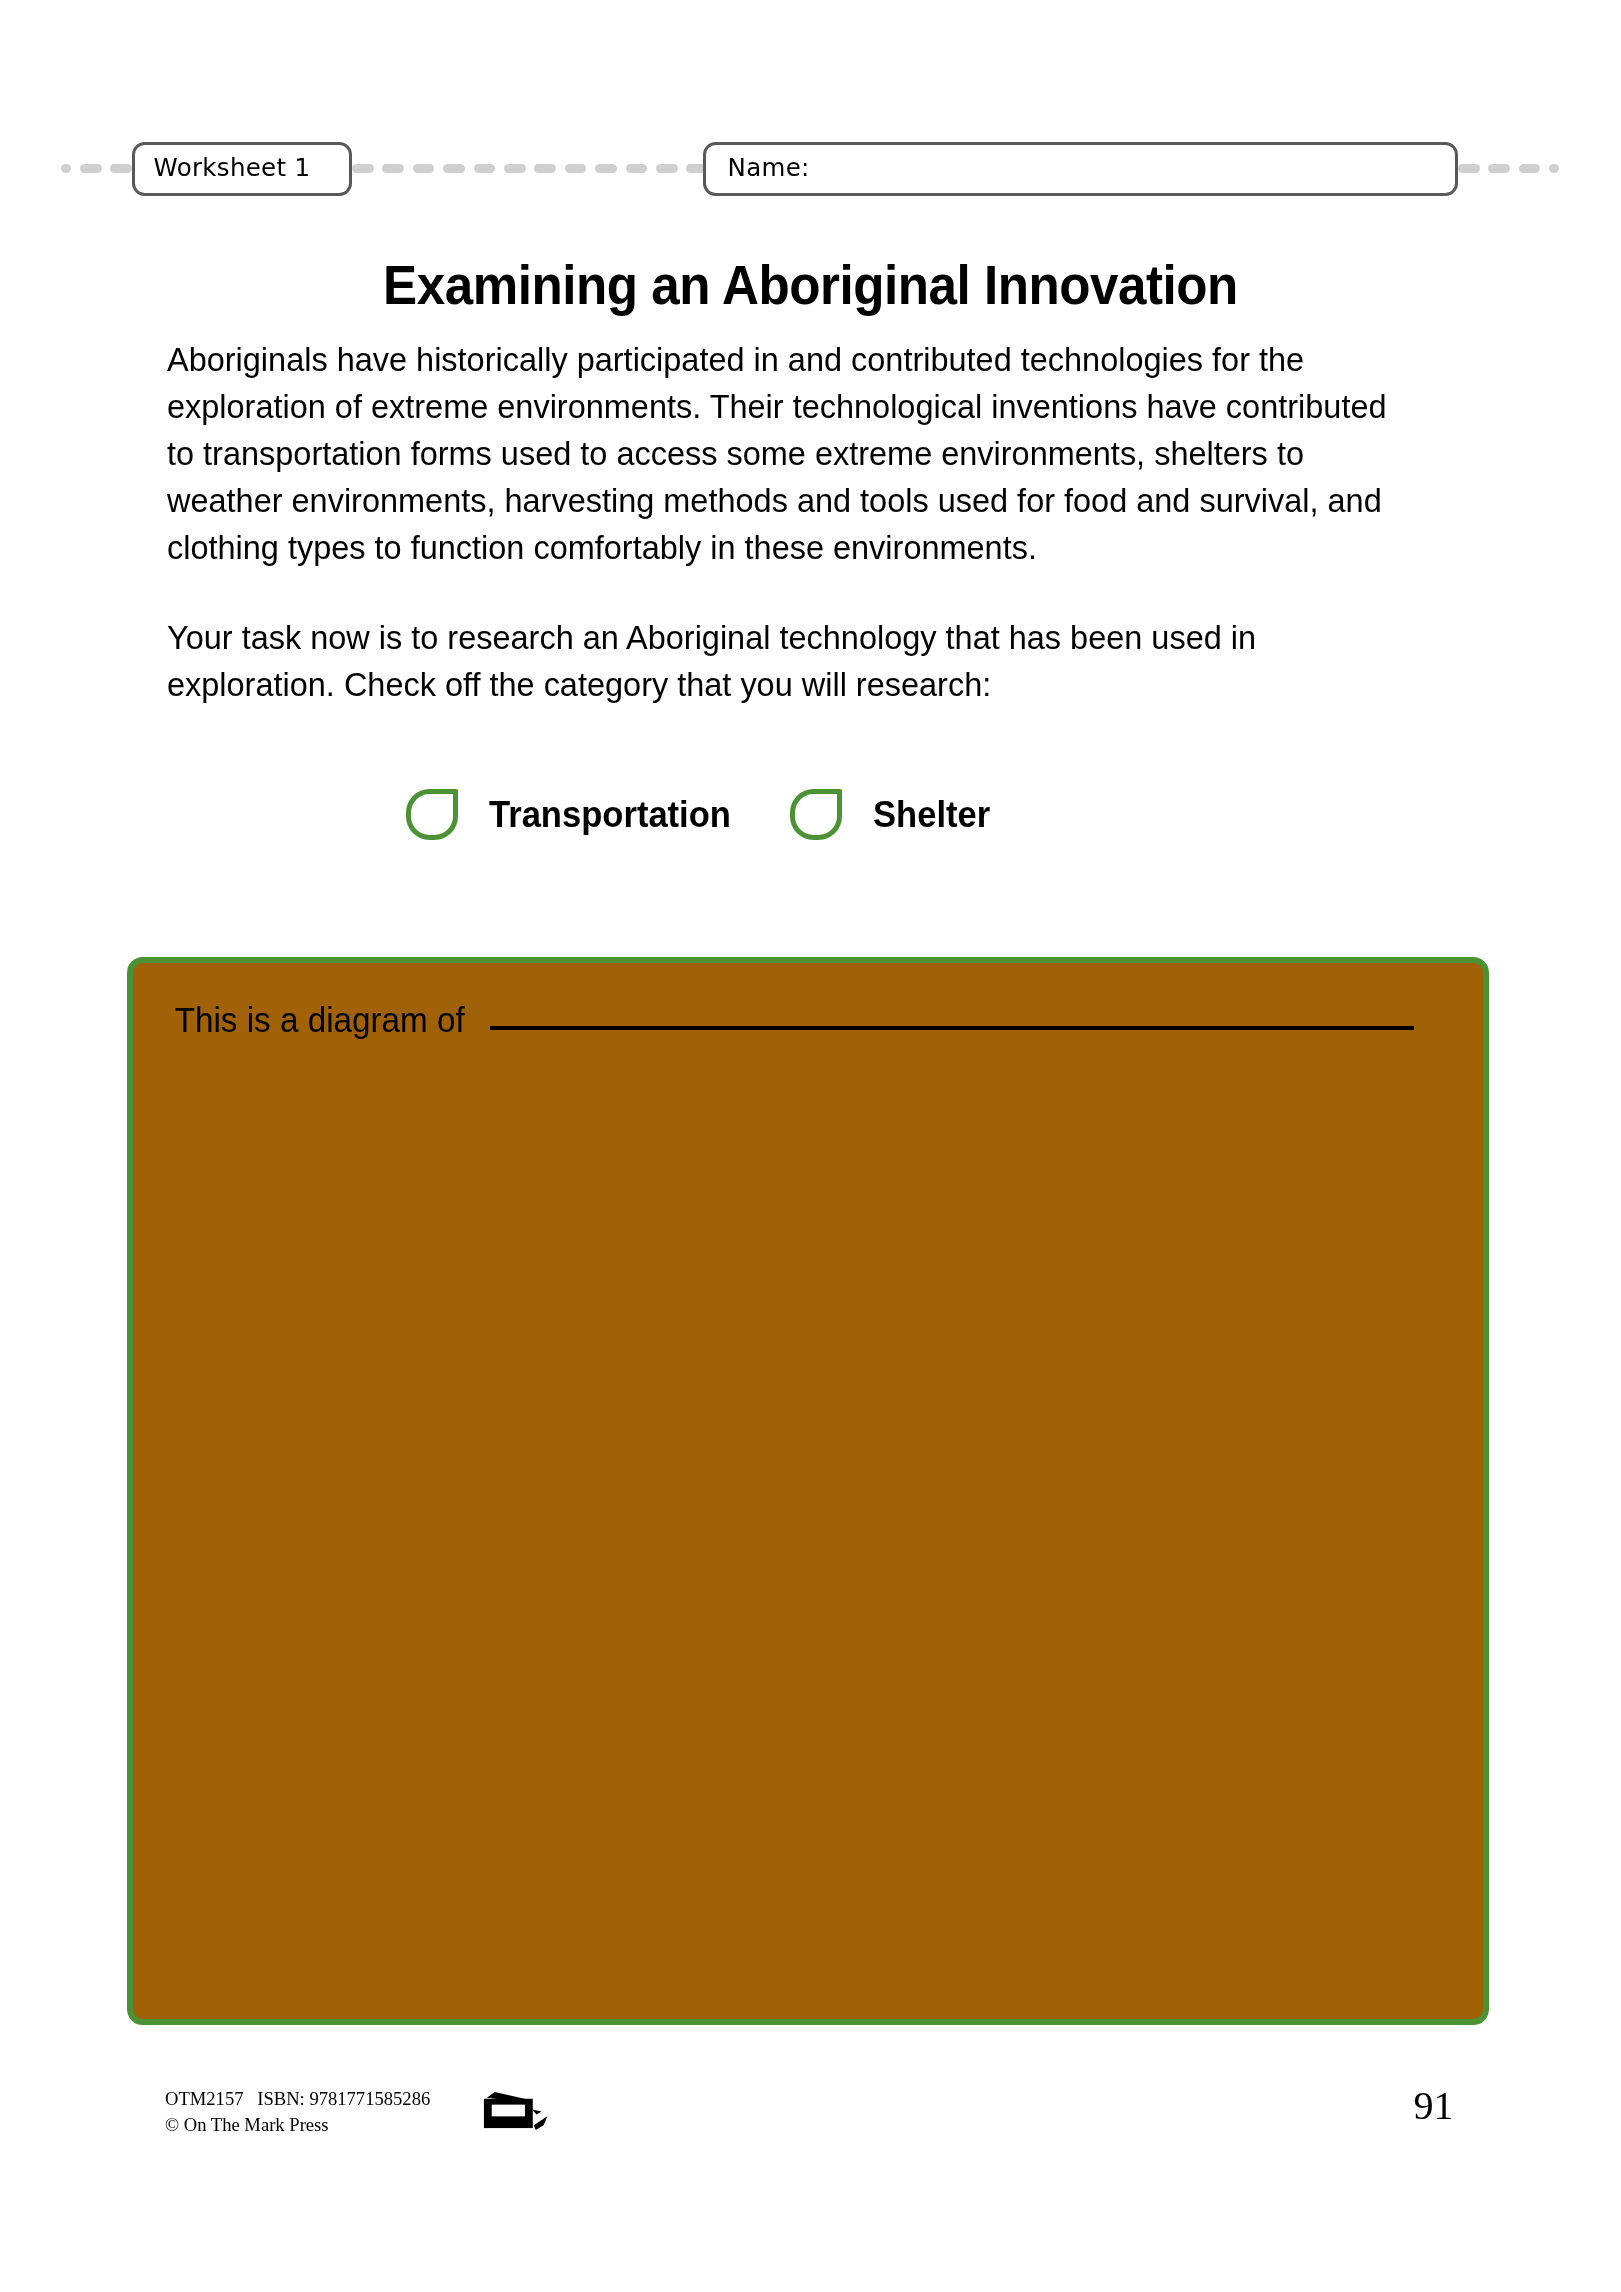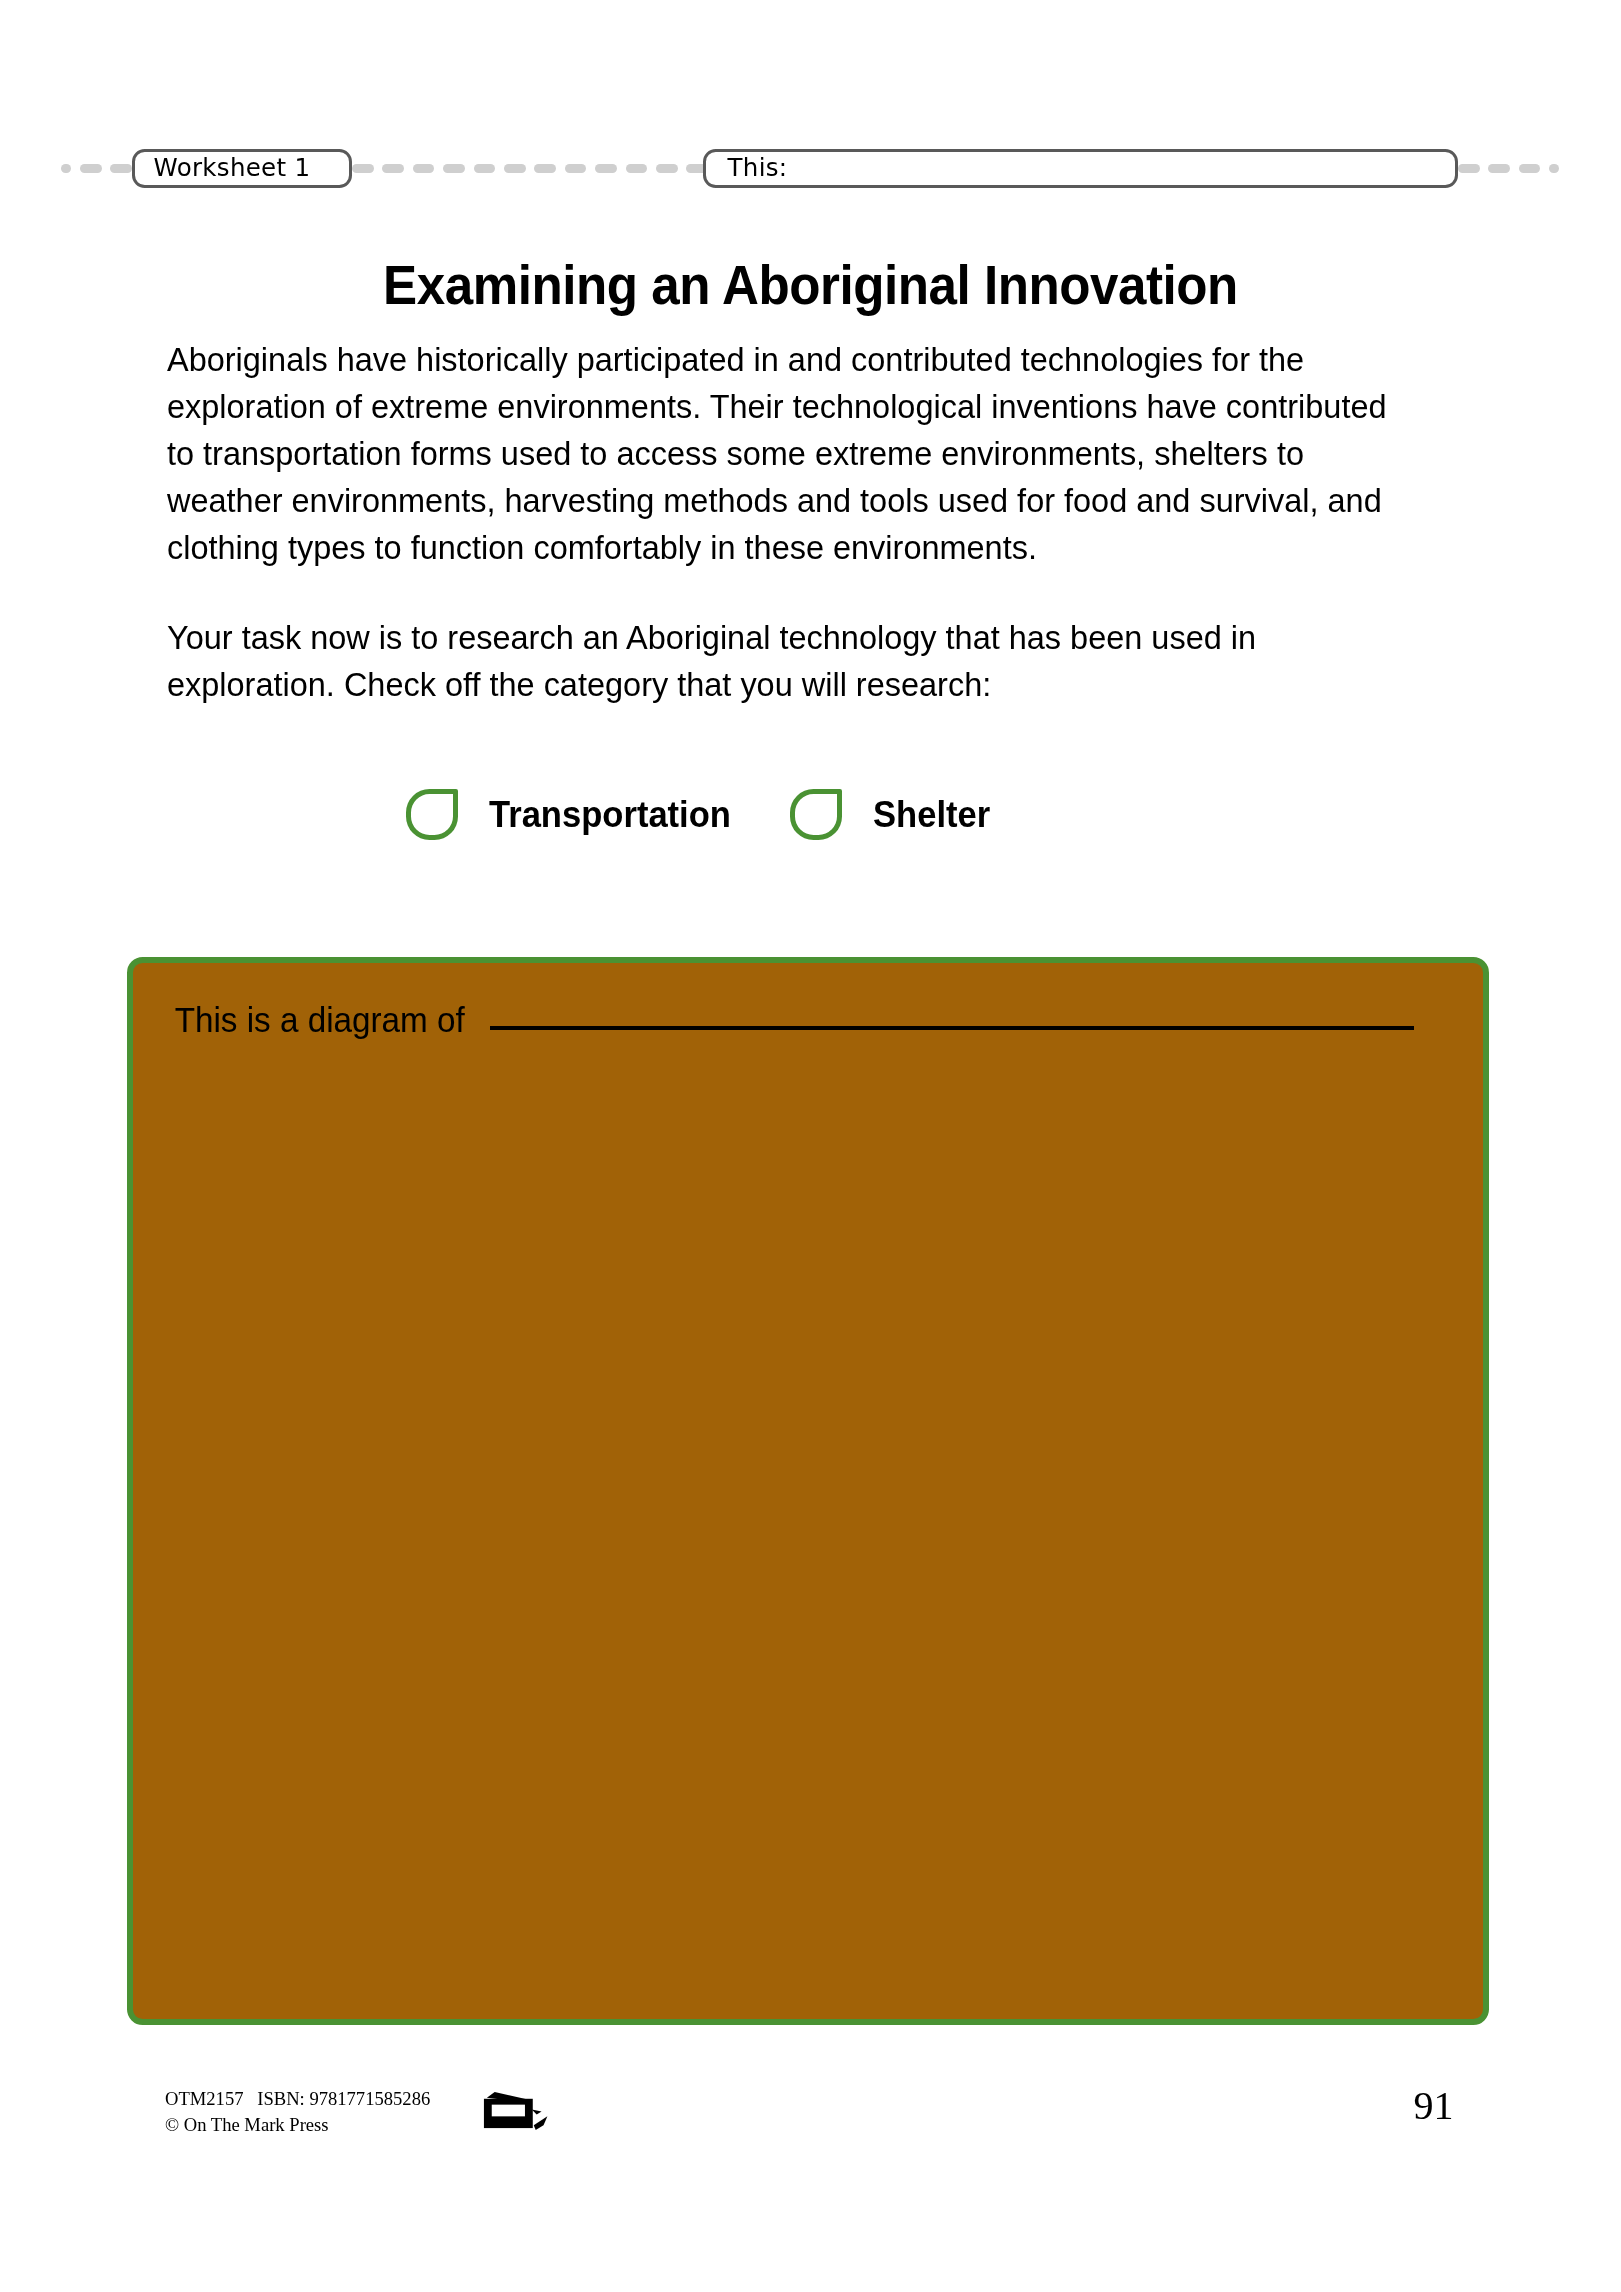--- a/index.html
+++ b/index.html
@@ -51,21 +51,21 @@
     border-radius: 4.9px;
     background: #cfcfcf;
   }
   .dash.sm { width: 9.8px; }
 
   .hdr-box {
     flex: 0 0 auto;
     border: 3.9px solid #595959;
     border-radius: 12.7px;
     background: #ffffff;
-    height: 39px;
+    height: 54px;
     display: flex;
     align-items: center;
     box-sizing: border-box;
   }
   .hdr-box.worksheet {
     width: 220px;
     padding-left: 18.6px;
   }
   .hdr-box.name {
     width: 755px;
@@ -257,21 +257,21 @@
       <span class="dash"></span>
       <span class="dash"></span>
       <span class="dash"></span>
       <span class="dash"></span>
       <span class="dash"></span>
       <span class="dash"></span>
 
     </div>
 
     <div class="hdr-box name">
-      <span>This:</span>
+      <span>Name:</span>
     </div>
 
     <div class="dash-run tail">
       <span class="dash"></span>
       <span class="dash"></span>
       <span class="dash"></span>
       <span class="dash sm"></span>
     </div>
   </div>
 

